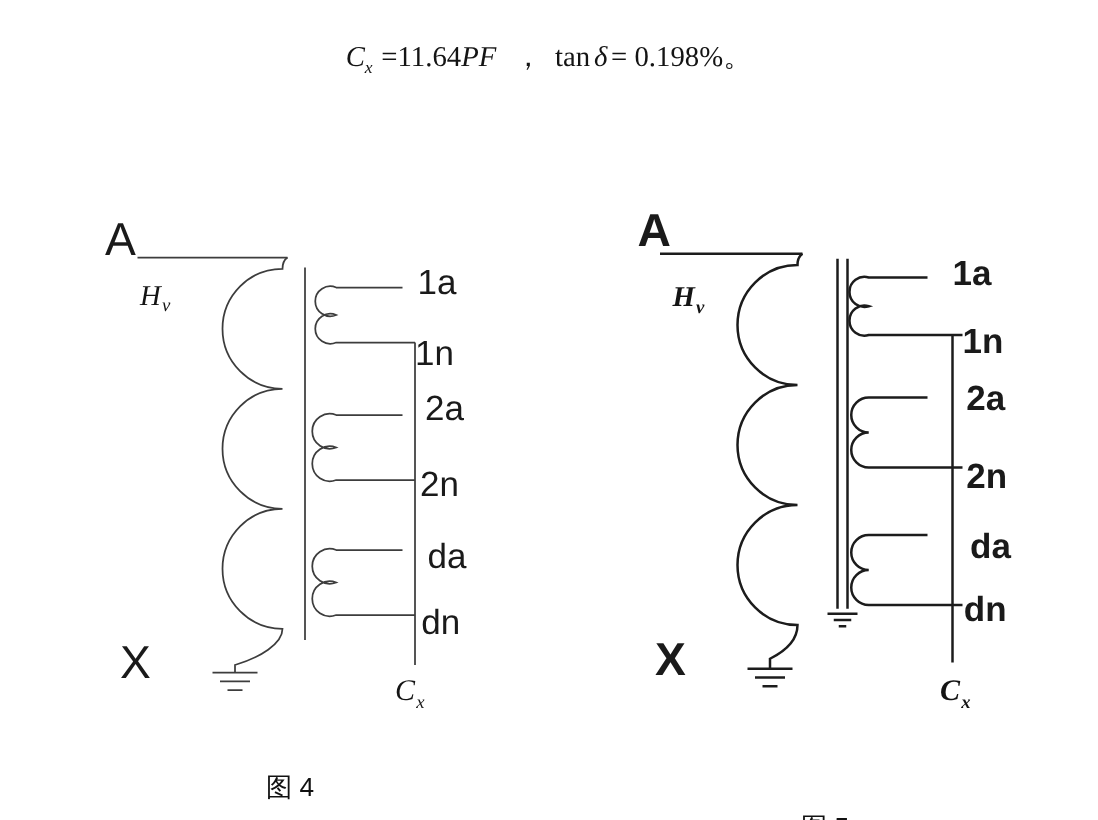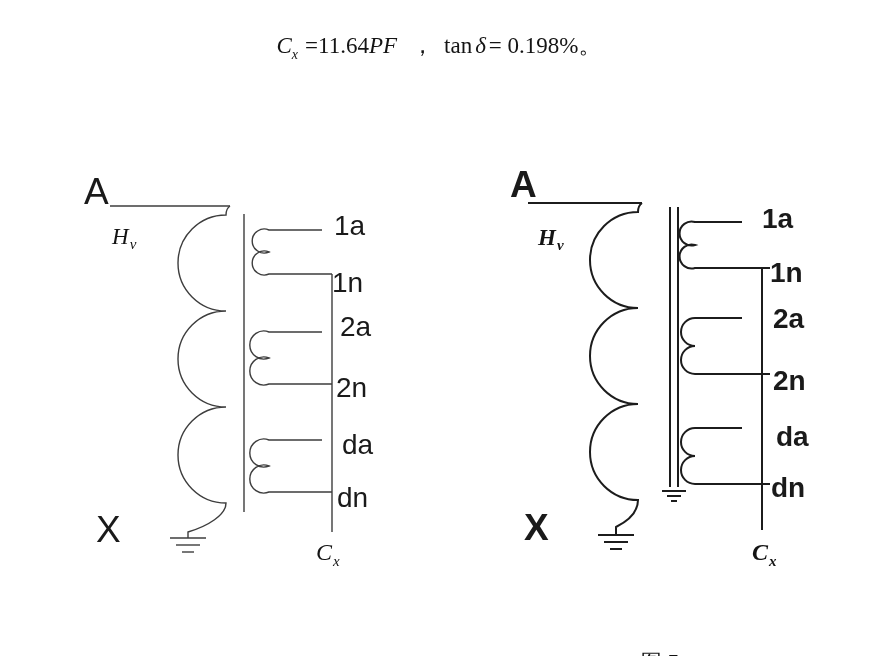--- a/index.html
+++ b/index.html
@@ -118,15 +118,16 @@
     <text class="t-sans w-bold" x="272" y="73" font-size="28">1a</text>
     <text class="t-sans w-bold" x="280" y="127" font-size="28">1n</text>
     <text class="t-sans w-bold" x="283" y="173" font-size="28">2a</text>
     <text class="t-sans w-bold" x="283" y="235" font-size="28">2n</text>
     <text class="t-sans w-bold" x="286" y="291" font-size="28">da</text>
     <text class="t-sans w-bold" x="281" y="342" font-size="28">dn</text>
 
     <text class="t-serif-it w-bold" x="262" y="405" font-size="24"><tspan>C</tspan><tspan dx="1" dy="6" font-size="15">x</tspan></text>
   </svg>
 
+  <div id="cap4" class="caption">图 4</div>
   <div id="cap5" class="caption">图 5</div>
 
 </div>
 
 </body></html>

